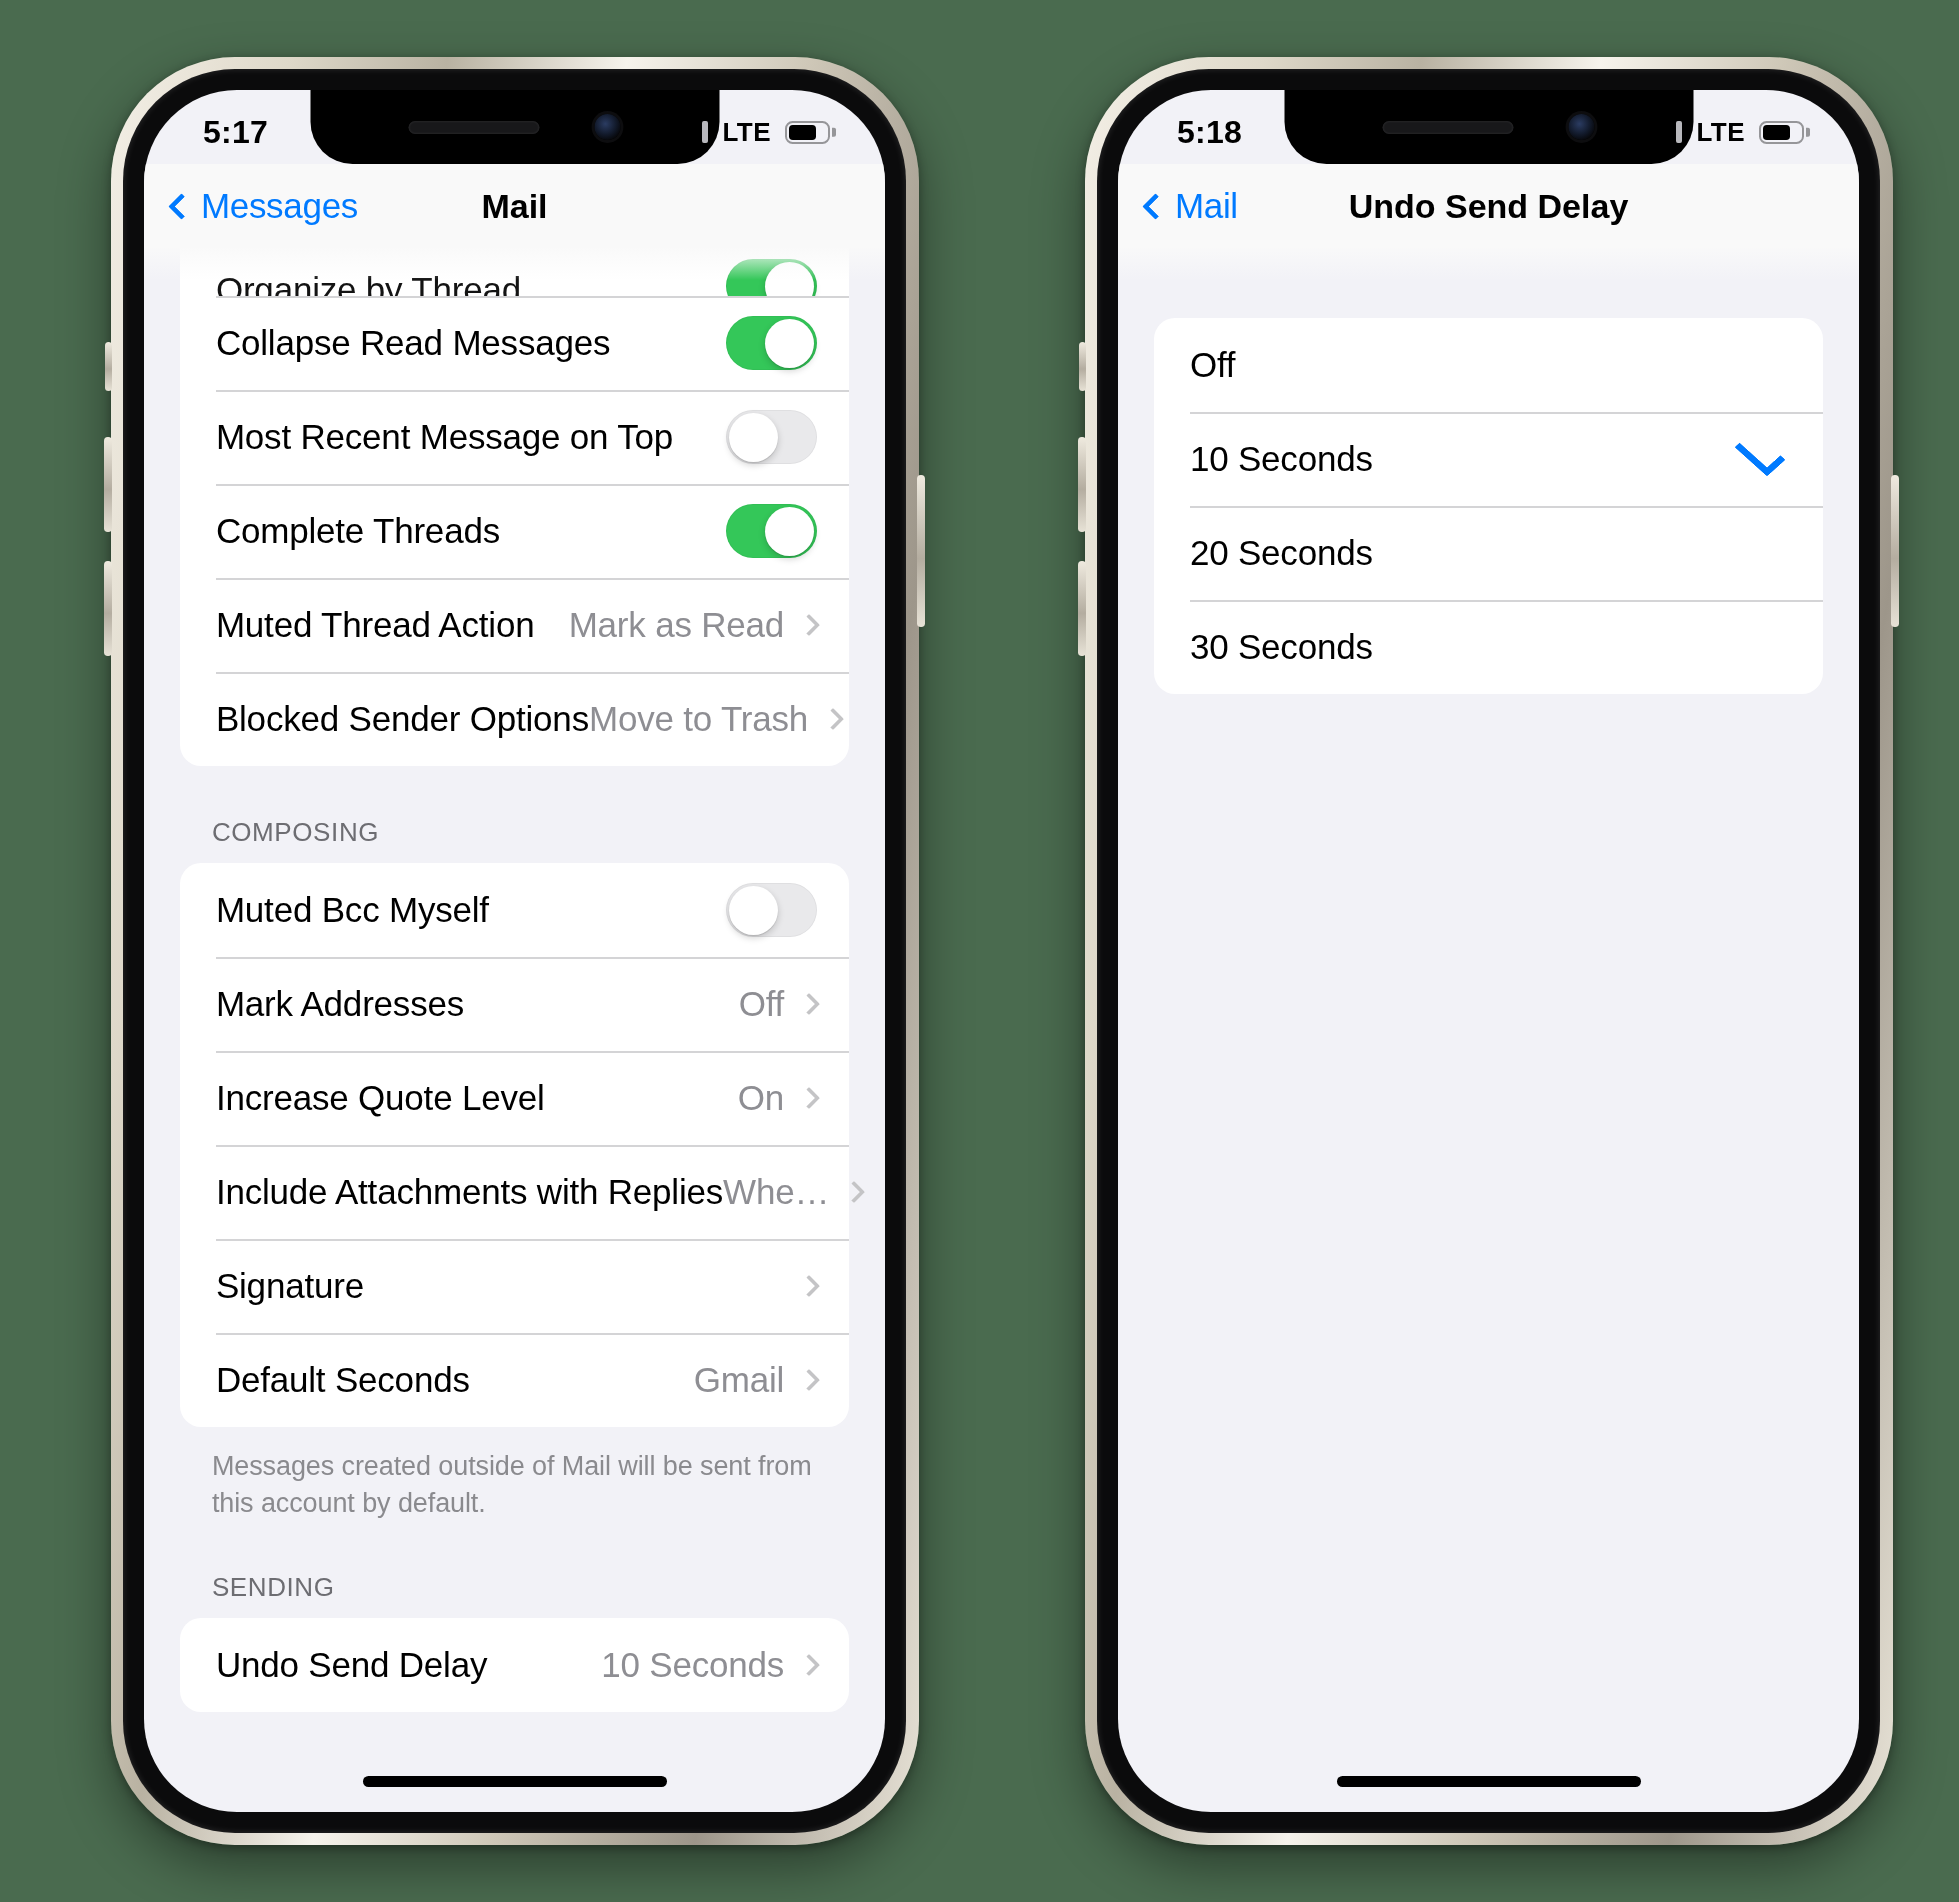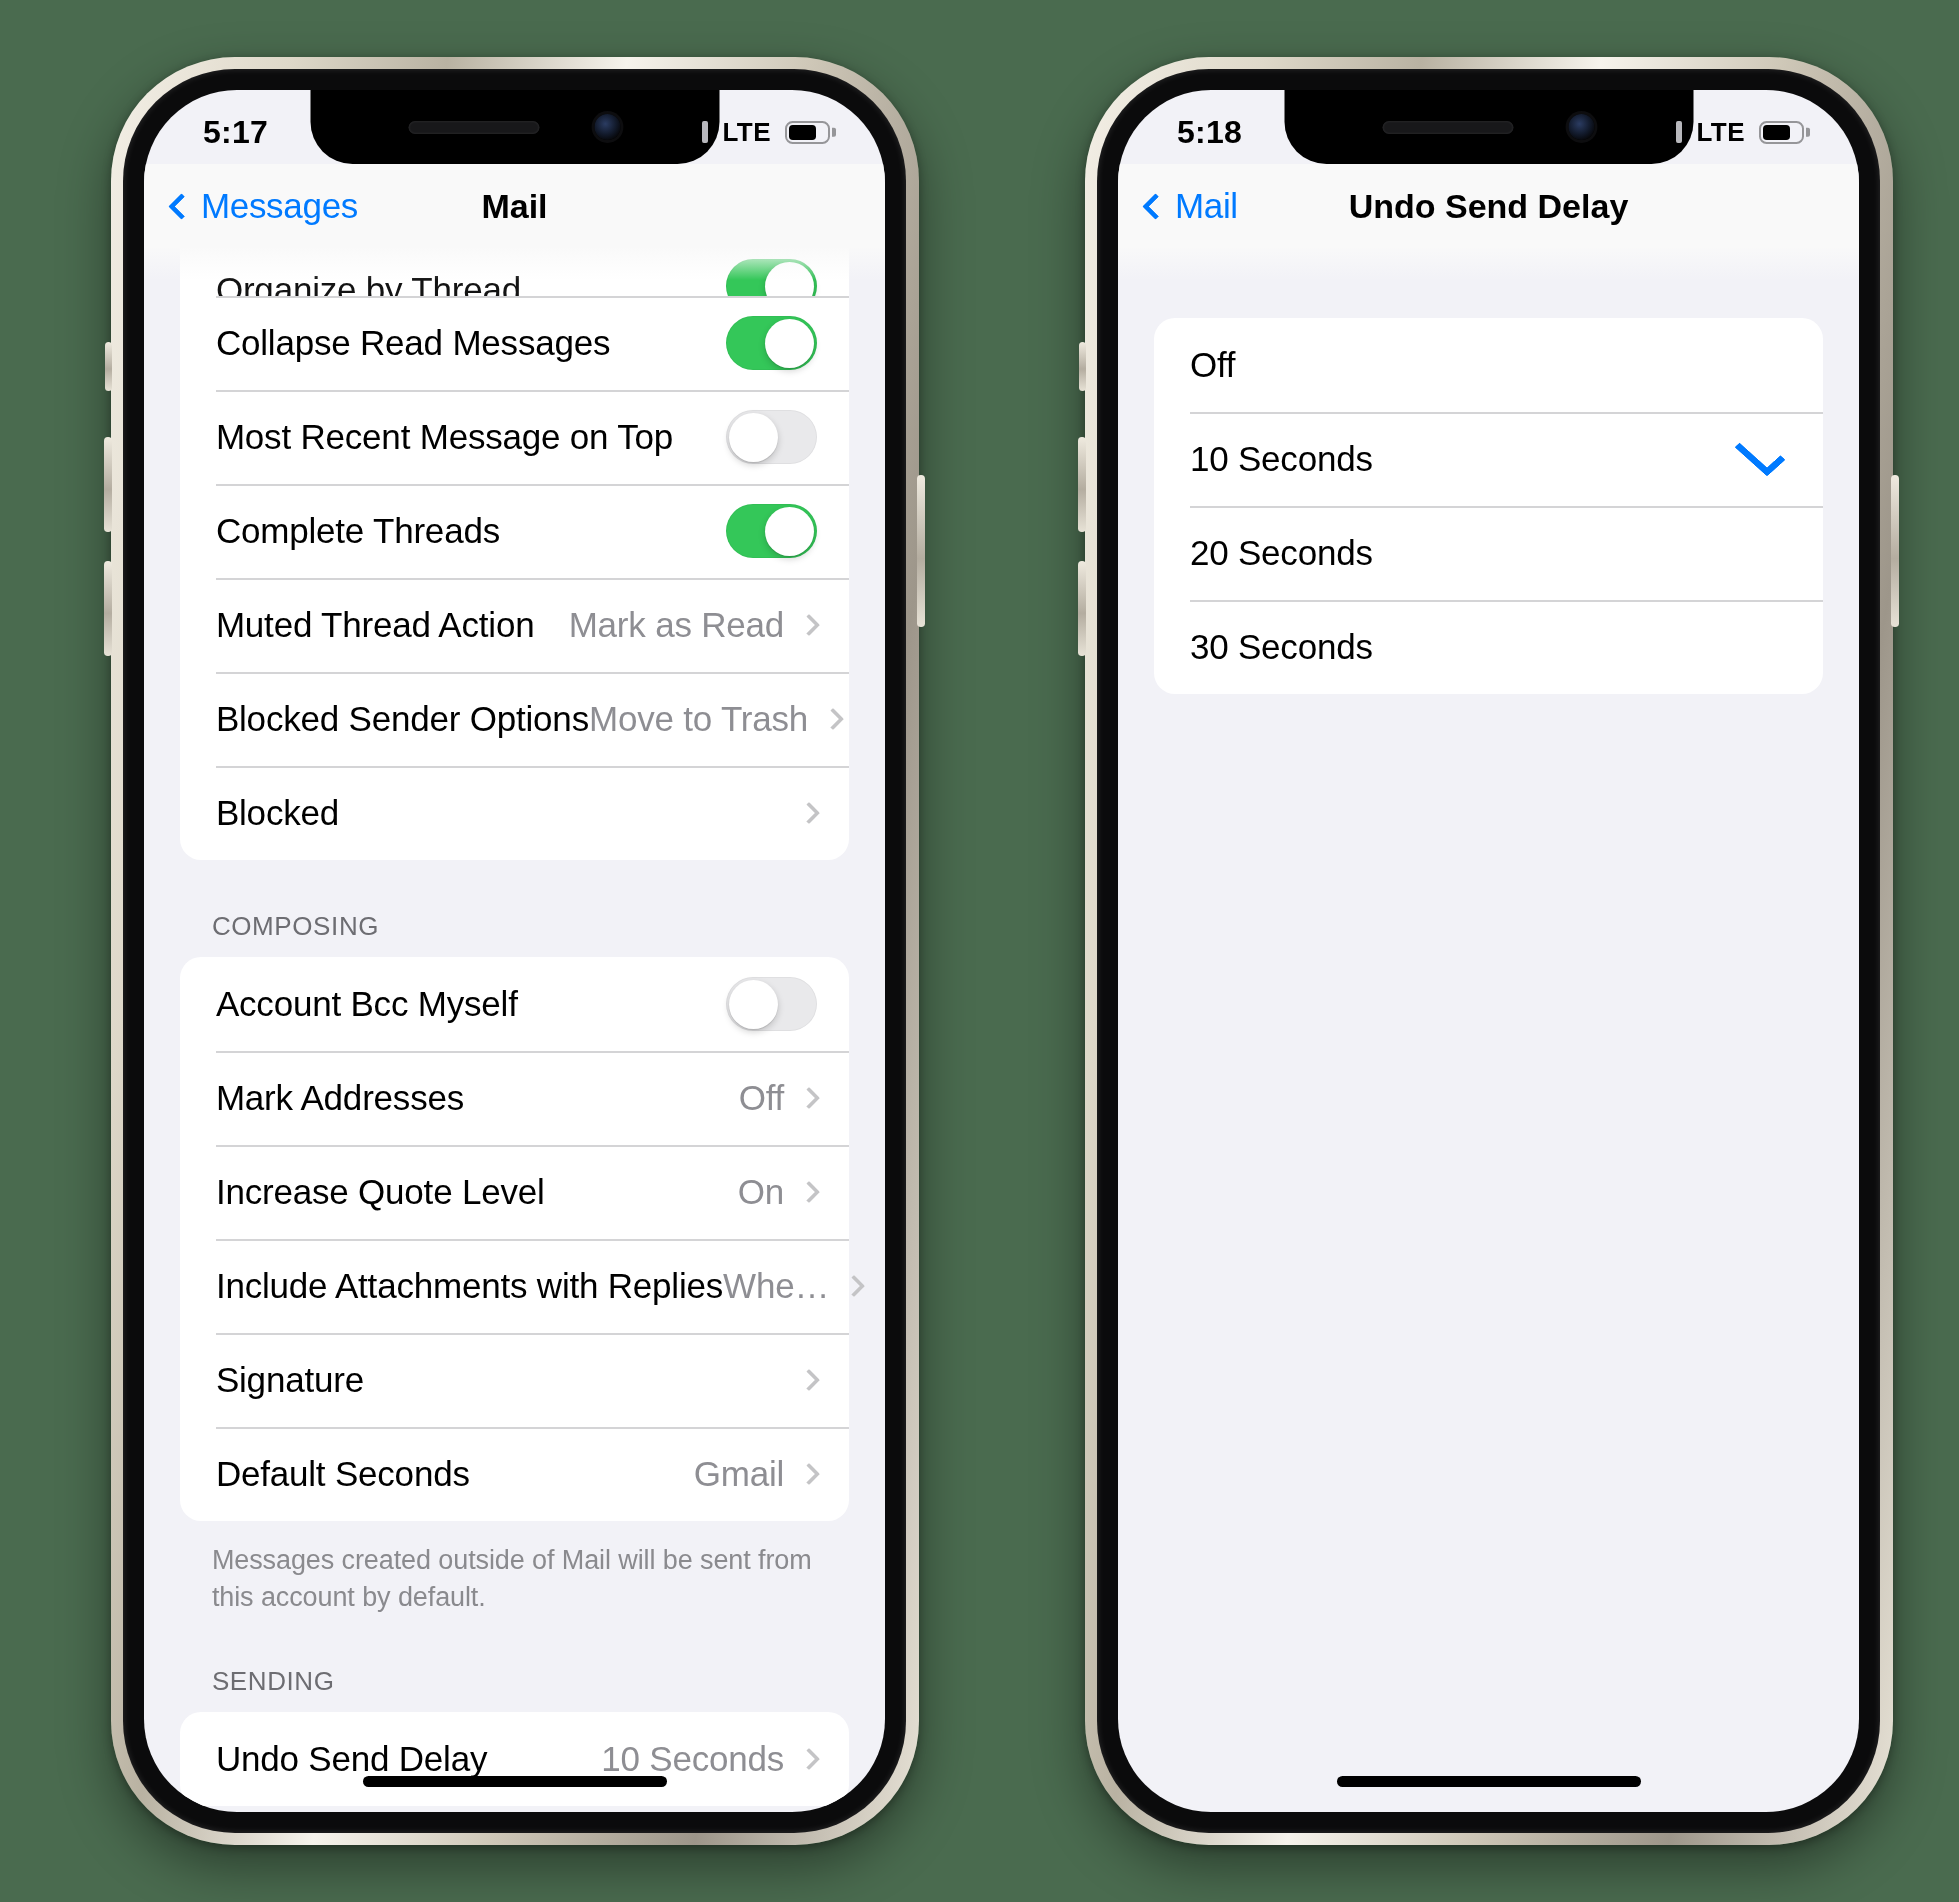--- a/index.html
+++ b/index.html
@@ -389,33 +389,27 @@
                 <span class="chev-right"></span>
               </span>
             </div>
             <div class="row">
               <span class="row-label">Blocked Sender Options</span>
               <span class="row-right">
                 <span class="row-value">Move to Trash</span>
                 <span class="chev-right"></span>
               </span>
             </div>
-            <div class="row">
-              <span class="row-label">Blocked</span>
-              <span class="row-right">
-                <span class="chev-right"></span>
-              </span>
-            </div>
           </div>
 
           <div class="section-header">COMPOSING</div>
 
           <div class="group">
             <div class="row">
-              <span class="row-label">Account Bcc Myself</span>
+              <span class="row-label">Muted Bcc Myself</span>
               <span class="row-right">
                 <span class="toggle">
                     <span class="knob"></span>
                   </span>
               </span>
             </div>
             <div class="row">
               <span class="row-label">Mark Addresses</span>
               <span class="row-right">
                 <span class="row-value">Off</span>

